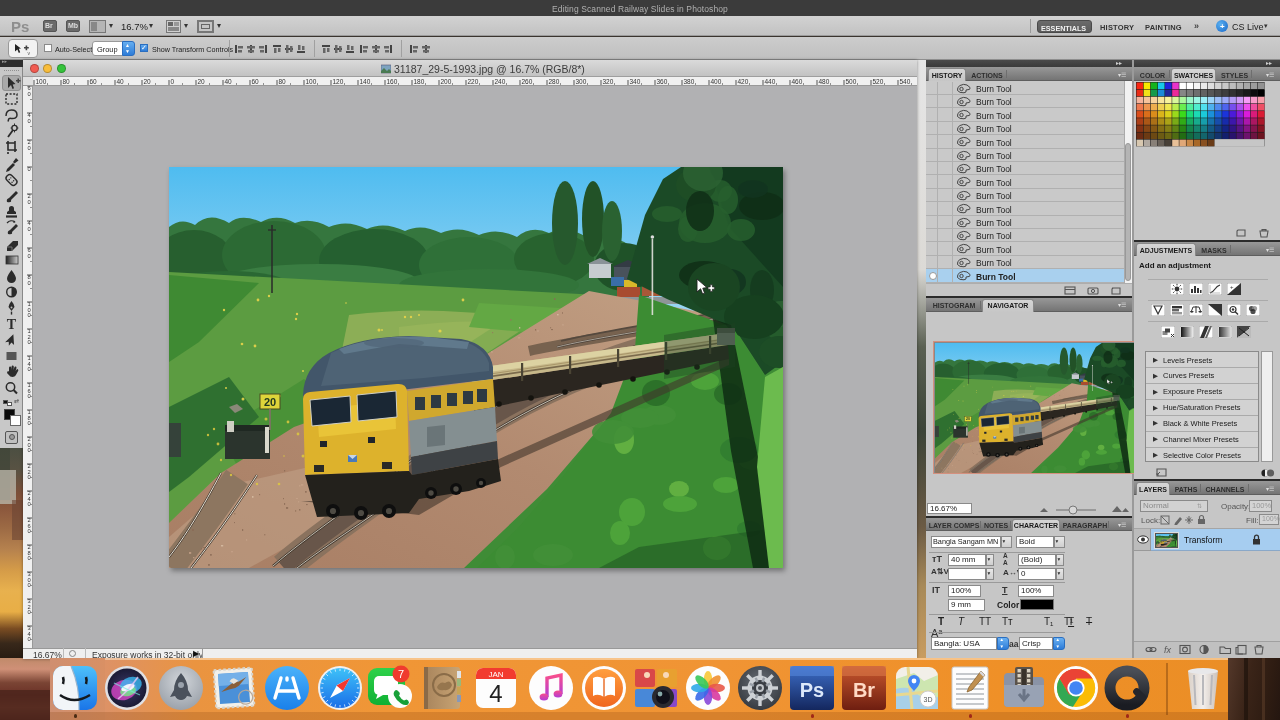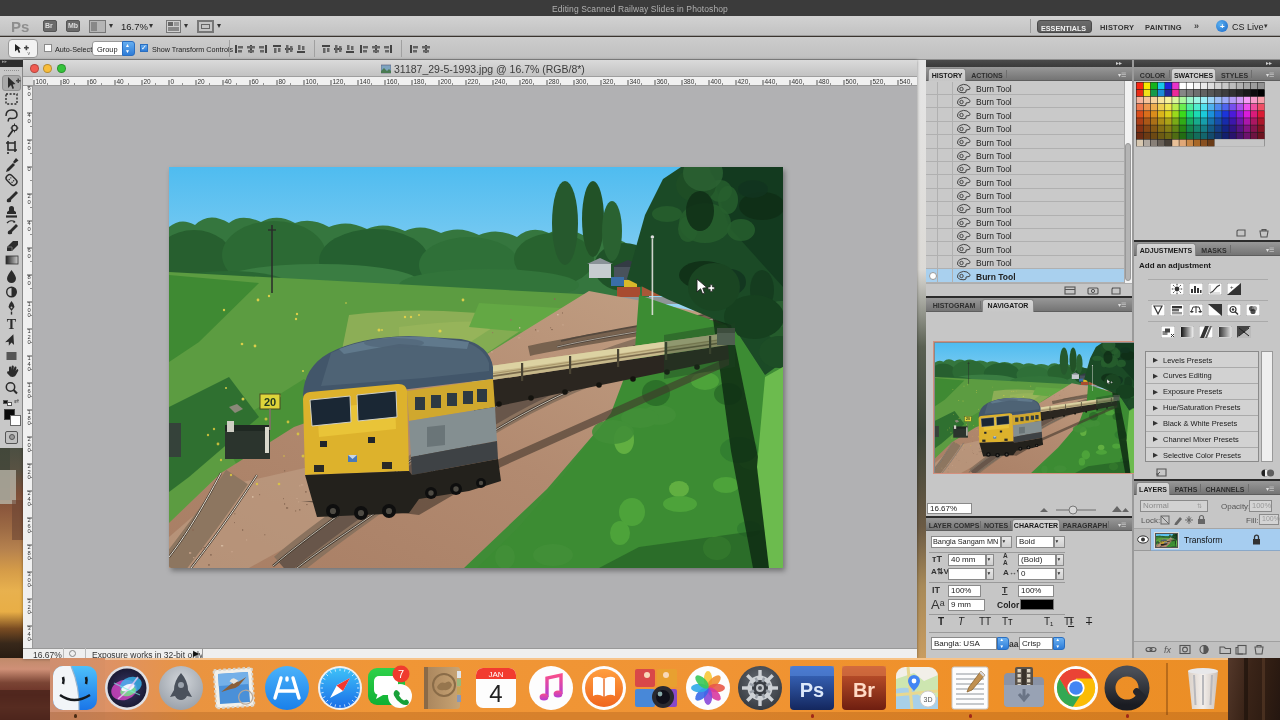--- a/index.html
+++ b/index.html
@@ -907,21 +907,21 @@
 <div class="tx" style="left:1021px;top:569.0px;font-size:8px;color:#1a1a1a">0</div>
 <div class="ab" style="left:1056px;top:568px;width:8px;height:12px;background:linear-gradient(#e8e8e8,#cfcfcf);border:1px solid #8a8a8a"></div>
 <div class="tx" style="left:1057.5px;top:570.0px;font-size:5.5px;color:#333">▾</div>
 <div class="ab" style="left:929px;top:581.5px;width:136px;height:1px;background:#9a9a9a"></div>
 <div class="tx" style="left:932px;top:585px;font-size:9px;font-weight:bold;color:#333">IT</div>
 <div class="ab" style="left:948px;top:585px;width:33px;height:12px;background:#fff;border:1px solid #8a8a8a"></div>
 <div class="tx" style="left:951px;top:586.0px;font-size:8px;color:#1a1a1a">100%</div>
 <div class="tx" style="left:1002px;top:585px;font-size:9px;font-weight:bold;color:#333;text-decoration:underline">T</div>
 <div class="ab" style="left:1018px;top:585px;width:36px;height:12px;background:#fff;border:1px solid #8a8a8a"></div>
 <div class="tx" style="left:1021px;top:586.0px;font-size:8px;color:#1a1a1a">100%</div>
-<div class="tx" style="left:931px;top:597px;font-size:13px;font-weight:normal;color:#333">Aᵃ</div>
+<div class="tx" style="left:931px;top:627px;font-size:11px;font-weight:normal;color:#333">Aᵃ</div>
 <div class="ab" style="left:948px;top:599px;width:37px;height:12px;background:#fff;border:1px solid #8a8a8a"></div>
 <div class="tx" style="left:951px;top:600.0px;font-size:8px;color:#1a1a1a">9 mm</div>
 <div class="tx" style="left:997px;top:600px;font-size:8.5px;font-weight:bold;color:#222">Color:</div>
 <div class="ab" style="left:1020px;top:599px;width:34px;height:11px;background:#000;border:1px solid #777"></div>
 <div class="ab" style="left:929px;top:613.5px;width:136px;height:1px;background:#9a9a9a"></div>
 <div class="tx" style="left:938px;top:616px;font-size:10px;color:#222;font-weight:bold">T</div>
 <div class="tx" style="left:958px;top:616px;font-size:10px;color:#222;font-style:italic">T</div>
 <div class="tx" style="left:979px;top:616px;font-size:10px;color:#222;">TT</div>
 <div class="tx" style="left:1002px;top:616px;font-size:10px;color:#222;">Tт</div>
 <div class="tx" style="left:1024px;top:616px;font-size:10px;color:#222;margin-left:40px;">T¹</div>
@@ -1217,21 +1217,21 @@
     <rect x="0" y="0" width="14" height="12" fill="#fdfdfd" stroke="#888" stroke-width=".7"></rect>
     <path d="M0 0 H14 L0 12 Z" fill="#444"></path>
     <path d="M14 0 V12 H0 Z" fill="#bbb"></path>
     <path d="M2 2 L12 10 M12 2 L2 10" stroke="#222" stroke-width="1"></path>
   </svg>
 <div class="ab" style="left:1145px;top:351px;width:114px;height:111px;background:#d2d2d2;border:1px solid #8a8a8a"></div>
 <div class="tx" style="left:1153px;top:356.0px;font-size:6.5px;color:#333">▶</div>
 <div class="tx" style="left:1163px;top:355.5px;font-size:7.5px;color:#1a1a1a">Levels Presets</div>
 <div class="ab" style="left:1146px;top:367.4px;width:112px;height:1px;background:#aaa"></div>
 <div class="tx" style="left:1153px;top:371.9px;font-size:6.5px;color:#333">▶</div>
-<div class="tx" style="left:1163px;top:371.4px;font-size:7.5px;color:#1a1a1a">Curves Editing</div>
+<div class="tx" style="left:1163px;top:371.4px;font-size:7.5px;color:#1a1a1a">Curves Presets</div>
 <div class="ab" style="left:1146px;top:383.2px;width:112px;height:1px;background:#aaa"></div>
 <div class="tx" style="left:1153px;top:387.7px;font-size:6.5px;color:#333">▶</div>
 <div class="tx" style="left:1163px;top:387.2px;font-size:7.5px;color:#1a1a1a">Exposure Presets</div>
 <div class="ab" style="left:1146px;top:399.1px;width:112px;height:1px;background:#aaa"></div>
 <div class="tx" style="left:1153px;top:403.6px;font-size:6.5px;color:#333">▶</div>
 <div class="tx" style="left:1163px;top:403.1px;font-size:7.5px;color:#1a1a1a">Hue/Saturation Presets</div>
 <div class="ab" style="left:1146px;top:414.9px;width:112px;height:1px;background:#aaa"></div>
 <div class="tx" style="left:1153px;top:419.4px;font-size:6.5px;color:#333">▶</div>
 <div class="tx" style="left:1163px;top:418.9px;font-size:7.5px;color:#1a1a1a">Black &amp; White Presets</div>
 <div class="ab" style="left:1146px;top:430.8px;width:112px;height:1px;background:#aaa"></div>

